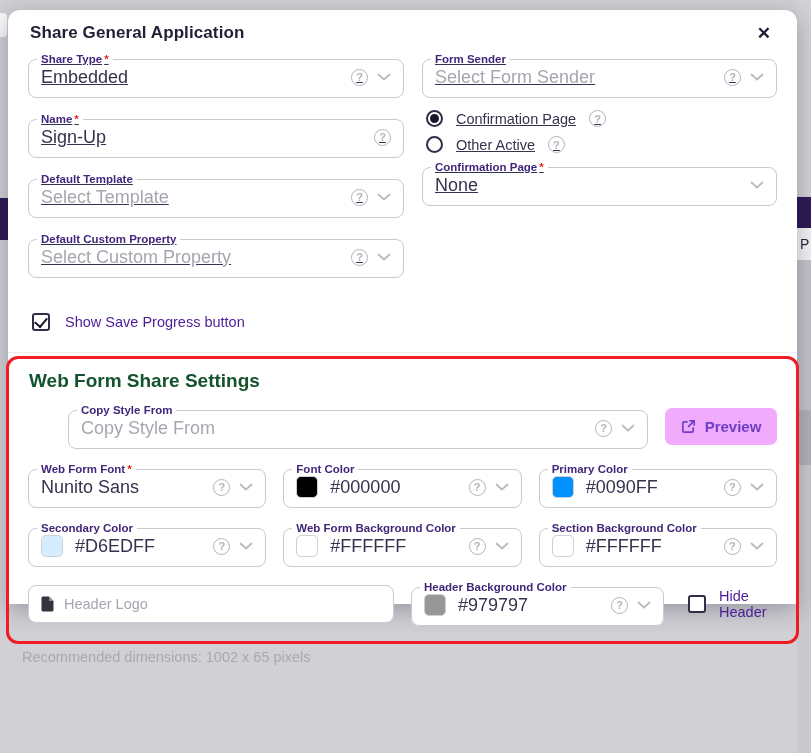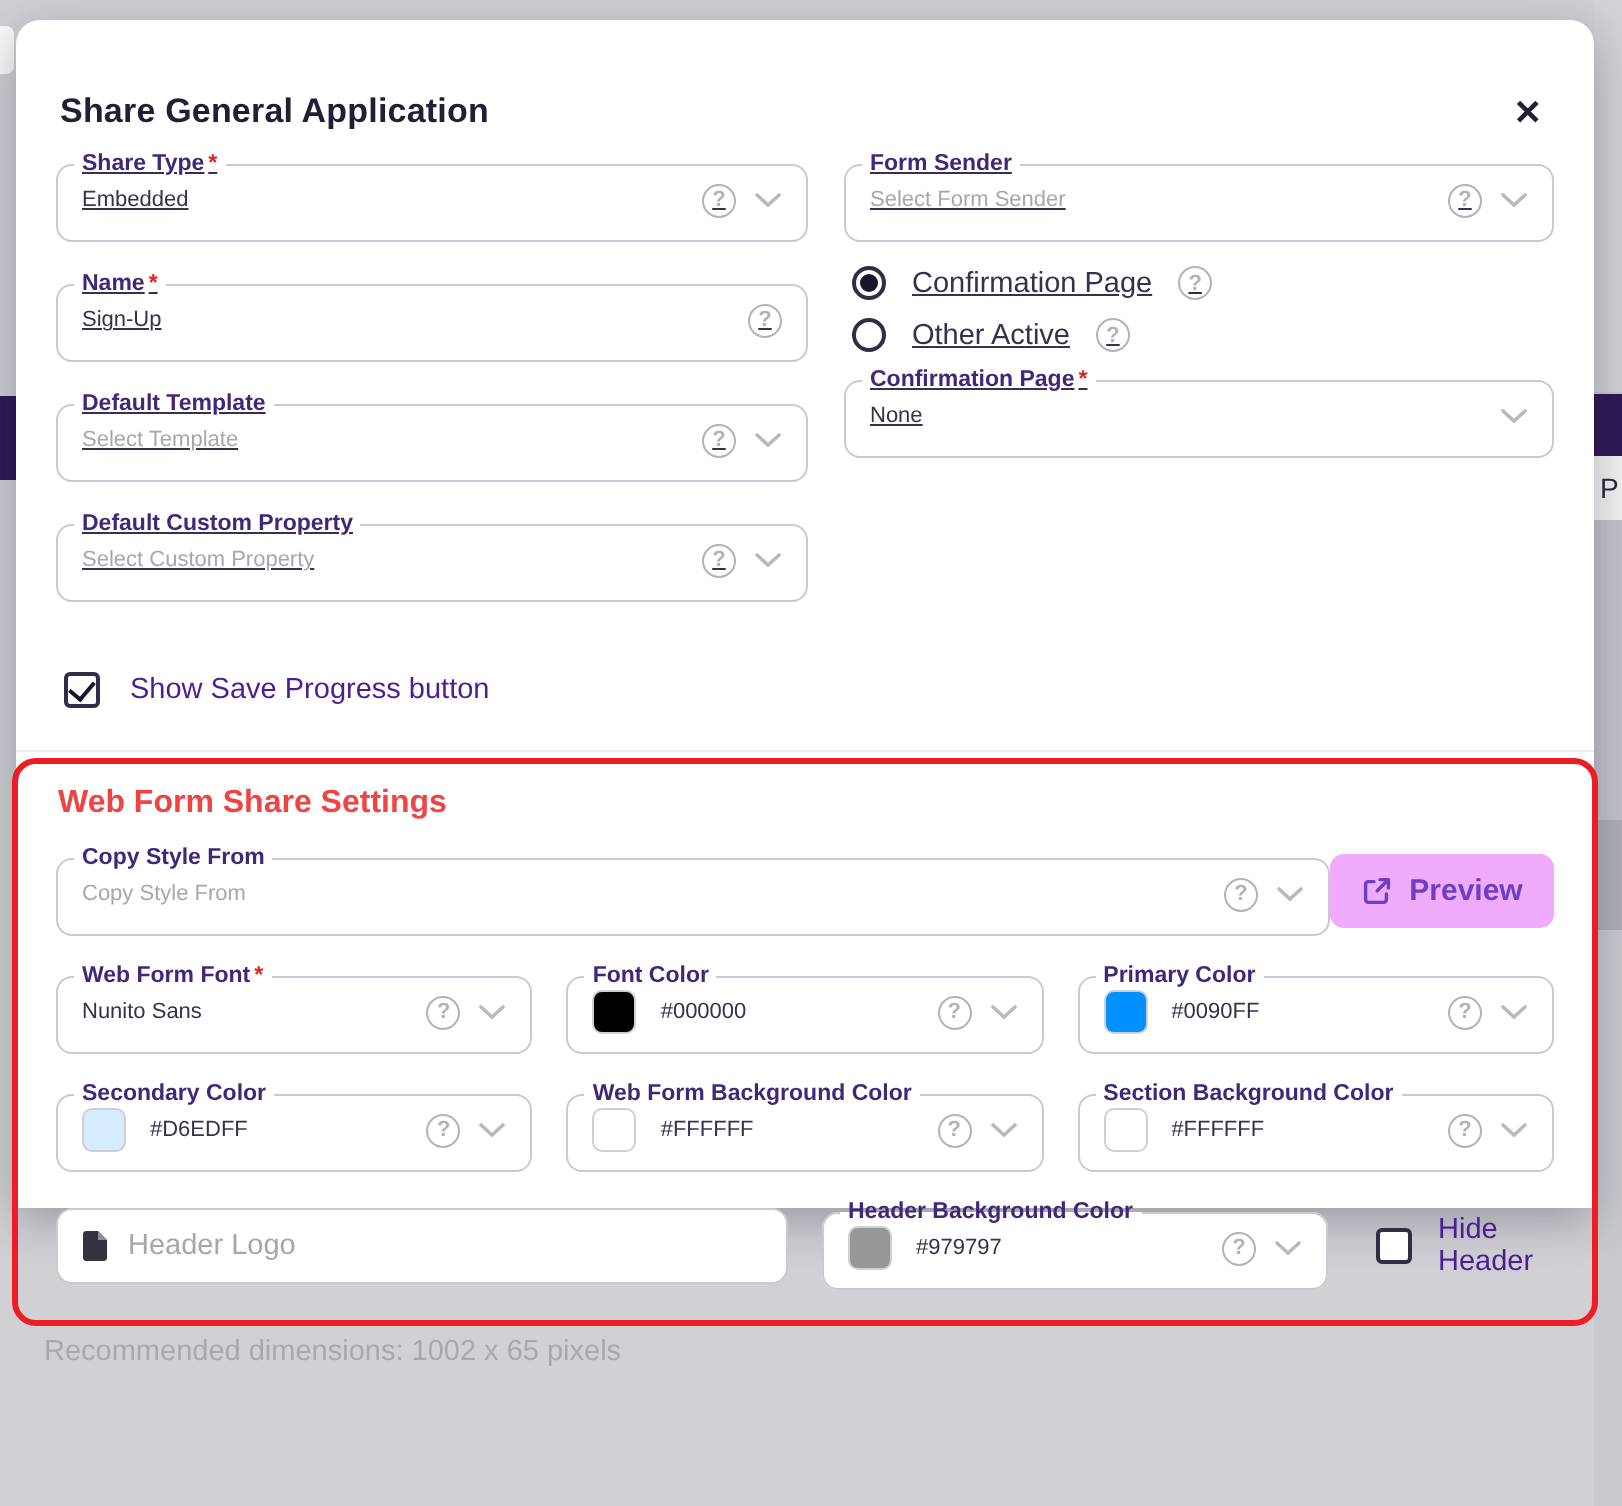--- a/index.html
+++ b/index.html
@@ -19,38 +19,38 @@
   .bg-right-purple { right:0; top:197px; width:14px; height:31px; background:#2e1a55; }
   .bg-right-white { right:0; top:228px; width:14px; height:32px; background:#f4f4f6; color:#2a2a3a; font-size:14px; padding:8px 0 0 3px; }
   .bg-right-mid { right:0; top:260px; width:14px; height:150px; background:#c3c3cb; }
   .bg-right-dark { right:0; top:410px; width:14px; height:55px; background:#b0b0ba; }
 
   
   .modal {
     position: absolute; left: 8px; top: 10px; width: 789px; height: 594px;
     background: #fff; border-radius: 12px 12px 0 0;
     box-shadow: 0 6px 24px rgba(20,20,40,.30);
-    padding: 32px 12px 0;
+    padding: 9px 12px 0;
   }
   .modal-header { display:flex; justify-content:space-between; align-items:flex-start; padding:4px 10px 0 10px; }
   .modal-title { font-size: 17px; font-weight: 700; color: #1f1f35; letter-spacing:.1px; }
   .close-btn { font-size: 17px; font-weight: 700; color: #1f1f35; cursor: pointer; line-height: 1; padding: 2px 4px; }
 
   
   .tf {
     border: 1px solid #c9c9d2; border-radius: 8px;
     padding: 0 12px 5px; height: 45px; background: #fff;
     display: block; min-width: 0;
   }
   .tf legend {
     font-size: 11.5px; font-weight: 700; color: #41277a;
     padding: 0 4px; margin-left: -4px; line-height: 1.1; white-space: nowrap;
   }
   .tf-row { display: flex; align-items: center; height: 25px; margin-top: -1px; }
-  .tf-value { font-size: 11px; color: #33334d; flex: 1; white-space: nowrap; overflow: hidden; }
+  .tf-value { font-size: 18px; color: #33334d; flex: 1; white-space: nowrap; overflow: hidden; }
   .ph { color: #a6a6b0; }
   .req { color: #e2241b; font-weight: 700; margin-left: 2px; font-size: 11.5px; }
   .adorn { display: flex; align-items: center; gap: 9px; margin-left: 8px; }
   .help-icon {
     width: 17px; height: 17px; border: 1.4px solid #b2b2bb; border-radius: 50%;
     color: #b2b2bb; font-size: 11px; font-weight: 700;
     display: flex; align-items: center; justify-content: center; cursor: pointer; flex: none;
   }
   .chev { display: flex; align-items: center; flex: none; }
   .swatch {
@@ -88,22 +88,22 @@
   .cb-stack { padding: 0 12px; margin-top: 20px; display: flex; flex-direction: column; gap: 21px; }
 
   .section-sep { border-top: 1px solid #ececf0; margin: 21px -12px 0; }
 
   
   .annotation {
     border: 3px solid #ee1d23; border-radius: 12px;
     margin: 3px -14px 0; padding: 8px 19px 15px 19px;
     position: relative; background: transparent;
   }
-  .section-title { font-size: 16px; font-weight: 600; color: #ef4444; margin: 3px 0 12px 1px; }
-  .copy-row { display: grid; grid-template-columns: 1fr 112px; align-items: center; }
+  .section-title { font-size: 19px; font-weight: 600; color: #14532d; margin: 3px 0 12px 1px; }
+  .copy-row { display: grid; grid-template-columns: 1fr 112px; column-gap: 17px; align-items: center; margin-left: 40px; }
   .btn-preview {
     height: 37px; border-radius: 7px; background: #f0abfc; border: none;
     color: #6e3fc3; font-family: inherit; font-size: 15px; font-weight: 700;
     display: flex; align-items: center; justify-content: center; gap: 9px; cursor: pointer;
   }
   .pair-grid { display: grid; grid-template-columns: 1fr 1fr 1fr; column-gap: 17px; row-gap: 14px; margin-top: 14px; }
   .logo-row { display: grid; grid-template-columns: 1fr 1fr; column-gap: 17px; margin-top: 14px; align-items: center; }
   .logo-right { display: flex; align-items: center; }
   .logo-right .tf { flex: 0 0 253px; }
   .hide-header { margin-left: 24px; gap: 13px; }

